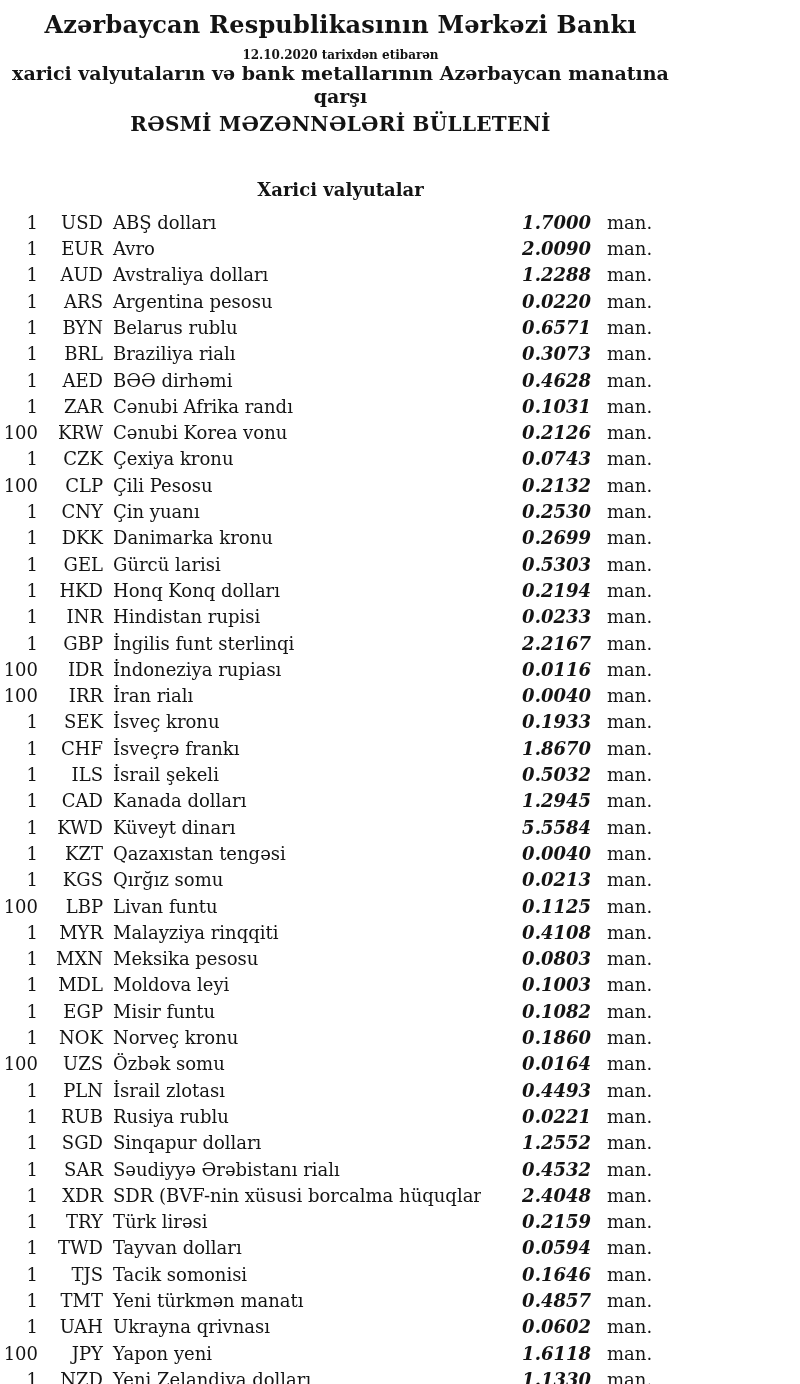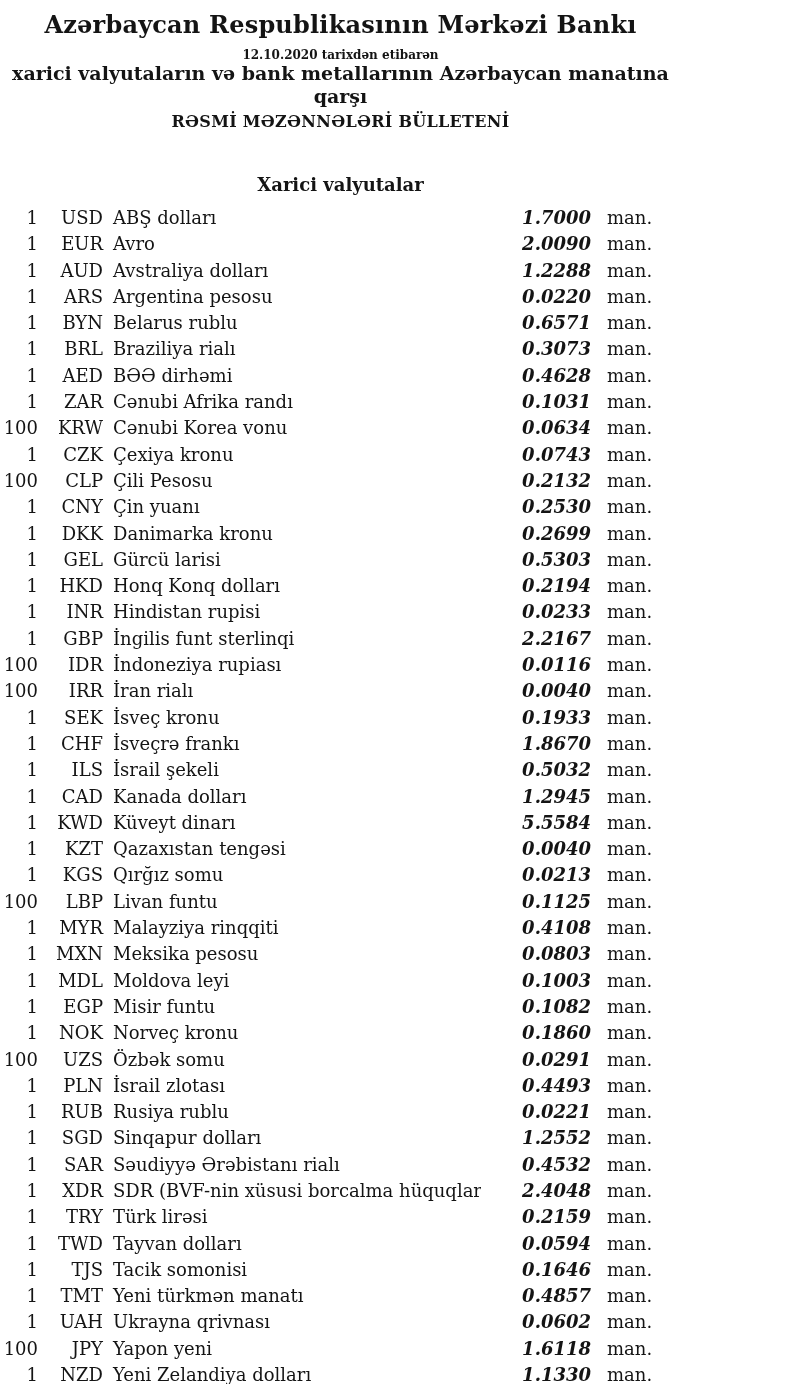--- a/index.html
+++ b/index.html
@@ -37,21 +37,21 @@
     margin-top: 9px;
     line-height: 1.2;
   }
   .doc-subtitle {
     font-size: 19px;
     font-weight: bold;
     margin-top: 0;
     line-height: 1.2;
   }
   .doc-bulletin {
-    font-size: 16px;
+    font-size: 20px;
     font-weight: bold;
     margin-top: 4px;
     line-height: 1.2;
     letter-spacing: 0.3px;
   }
   .section-title {
     text-align: center;
     font-size: 18px;
     font-weight: bold;
     margin: 43px 0 0 0;
@@ -170,21 +170,21 @@
       <span class="cell-code">ZAR</span>
       <span class="cell-name">Cənubi Afrika randı</span>
       <span class="cell-rate">0.1031</span>
       <span class="cell-unit">man.</span>
     </div>
 
     <div class="rate-row">
       <span class="cell-qty">100</span>
       <span class="cell-code">KRW</span>
       <span class="cell-name">Cənubi Korea vonu</span>
-      <span class="cell-rate">0.0634</span>
+      <span class="cell-rate">0.2126</span>
       <span class="cell-unit">man.</span>
     </div>
 
     <div class="rate-row">
       <span class="cell-qty">1</span>
       <span class="cell-code">CZK</span>
       <span class="cell-name">Çexiya kronu</span>
       <span class="cell-rate">0.0743</span>
       <span class="cell-unit">man.</span>
     </div>
@@ -362,21 +362,21 @@
       <span class="cell-code">NOK</span>
       <span class="cell-name">Norveç kronu</span>
       <span class="cell-rate">0.1860</span>
       <span class="cell-unit">man.</span>
     </div>
 
     <div class="rate-row">
       <span class="cell-qty">100</span>
       <span class="cell-code">UZS</span>
       <span class="cell-name">Özbək somu</span>
-      <span class="cell-rate">0.0291</span>
+      <span class="cell-rate">0.0164</span>
       <span class="cell-unit">man.</span>
     </div>
 
     <div class="rate-row">
       <span class="cell-qty">1</span>
       <span class="cell-code">PLN</span>
       <span class="cell-name">İsrail zlotası</span>
       <span class="cell-rate">0.4493</span>
       <span class="cell-unit">man.</span>
     </div>

